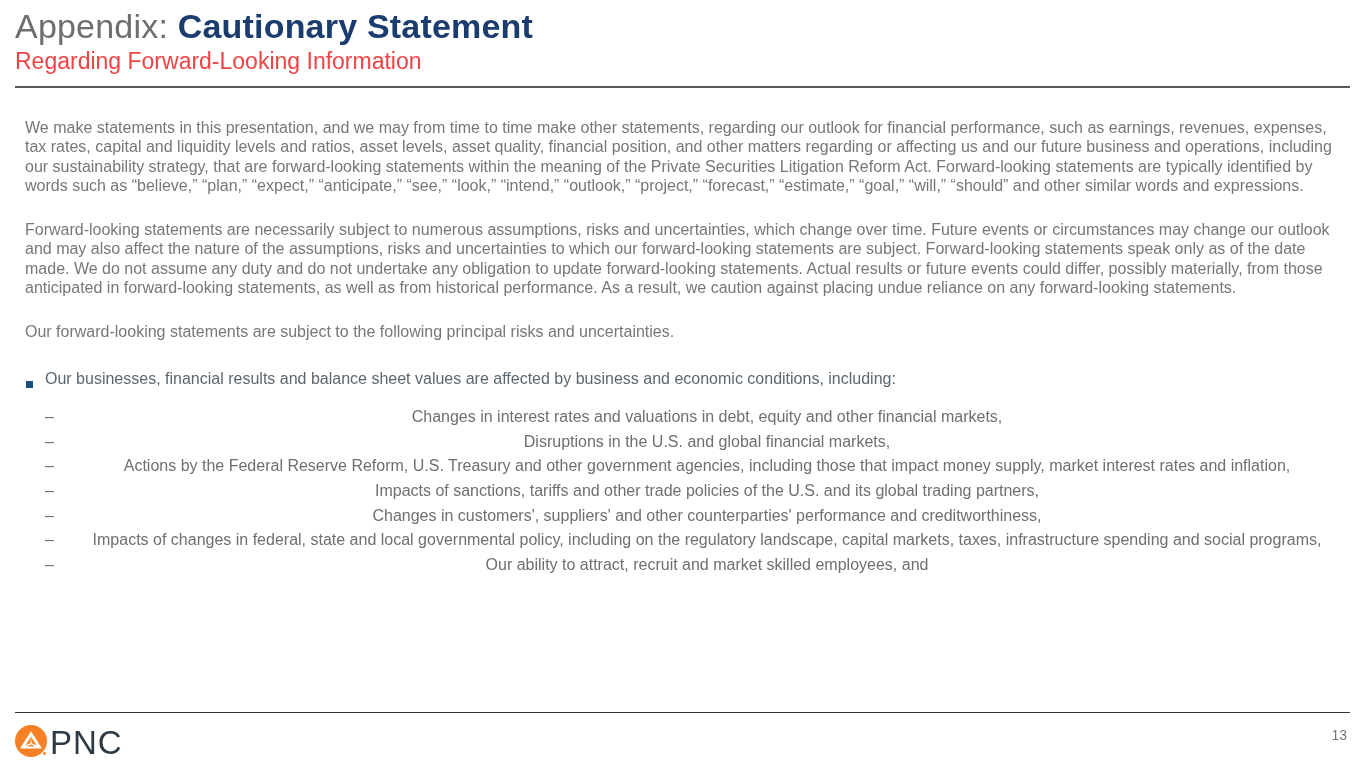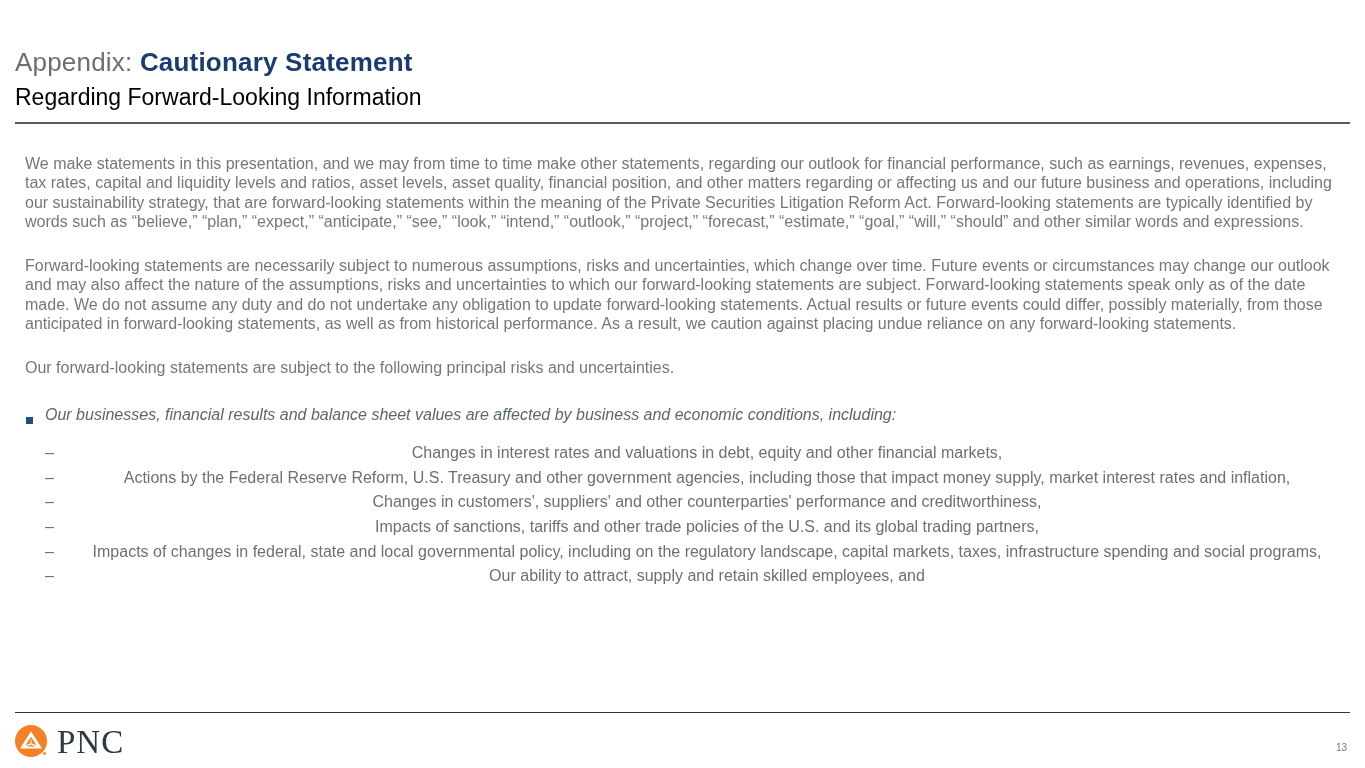--- a/index.html
+++ b/index.html
@@ -11,27 +11,27 @@
     overflow: hidden;
   }
   .slide {
     position: absolute;
     inset: 0;
     background: #ffffff;
   }
 
   
   .header { padding: 8px 15px 0 15px; }
-  .title { font-size: 26px; line-height: 36px; letter-spacing: 0.2px; margin-top: 36px; }
+  .title { font-size: 34px; line-height: 36px; letter-spacing: 0.2px; }
   .title .prefix { color: #6d6e71; font-weight: 400; }
   .title .emphasis { color: #1b3c6e; font-weight: 700; }
   .subtitle {
     font-size: 23px;
     line-height: 30px;
-    color: #000000;
+    color: #ef4444;
     font-weight: 400;
     margin-top: 2px;
   }
   .header-rule {
     border: none;
     border-top: 2px solid #58595b;
     margin: 10px 15px 0 15px;
   }
 
   
@@ -43,21 +43,20 @@
   }
   .para { margin-bottom: 25px; max-width: 1322px; }
   .para:nth-of-type(3) { margin-bottom: 27px; }
 
   
   .lead-bullet {
     display: flex;
     align-items: flex-end;
     color: #5b6770;
     margin: 12px 0 19px 0;
-    font-style: italic;
   }
   .lead-bullet .square {
     width: 7px; height: 7px;
     background: #1d4f7c;
     margin: 6px 12px 0 1px;
     flex: 0 0 auto;
   }
 
   
   .sub-list { list-style: none; margin-left: 20px; }
@@ -89,33 +88,32 @@
     left: 14px; right: 18px;
     top: 722px;
     height: 40px;
     display: flex;
     align-items: center;
     justify-content: space-between;
   }
   .logo { display: flex; align-items: center; }
   .logo svg { display: block; }
   .logo .wordmark {
-    font-family: Liberation Serif, serif;
+    font-family: Liberation Sans, sans-serif;
     font-size: 33px;
     line-height: 33px;
     color: #2d3a45;
     letter-spacing: 1px;
-    margin-left: 7px;
     font-weight: 500;
   }
   .page-number {
     color: #76777a;
-    font-size: 10px;
+    font-size: 14px;
     align-self: flex-start;
-    margin-top: 20px;
+    margin-top: 5px;
   }
 </style>
 </head>
 <body>
 
 <div class="slide">
 
   <div class="header">
     <div class="title">
       <span class="prefix">Appendix: </span><span class="emphasis">Cautionary Statement</span>
@@ -129,25 +127,26 @@
     <p class="para">Forward-looking statements are necessarily subject to numerous assumptions, risks and uncertainties, which change over time. Future events or circumstances may change our outlook and may also affect the nature of the assumptions, risks and uncertainties to which our forward-looking statements are subject. Forward-looking statements speak only as of the date made. We do not assume any duty and do not undertake any obligation to update forward-looking statements. Actual results or future events could differ, possibly materially, from those anticipated in forward-looking statements, as well as from historical performance. As a result, we caution against placing undue reliance on any forward-looking statements.</p>
     <p class="para">Our forward-looking statements are subject to the following principal risks and uncertainties.</p>
 
     <div class="lead-bullet">
       <span class="square"></span>
       <span>Our businesses, financial results and balance sheet values are affected by business and economic conditions, including:</span>
     </div>
 
     <ul class="sub-list">
       <li>Changes in interest rates and valuations in debt, equity and other financial markets,</li>
+      <li>Disruptions in the U.S. and global financial markets,</li>
       <li>Actions by the Federal Reserve Reform, U.S. Treasury and other government agencies, including those that impact money supply, market interest rates and inflation,</li>
+      <li>Impacts of sanctions, tariffs and other trade policies of the U.S. and its global trading partners,</li>
       <li>Changes in customers', suppliers' and other counterparties' performance and creditworthiness,</li>
-      <li>Impacts of sanctions, tariffs and other trade policies of the U.S. and its global trading partners,</li>
       <li>Impacts of changes in federal, state and local governmental policy, including on the regulatory landscape, capital markets, taxes, infrastructure spending and social programs,</li>
-      <li>Our ability to attract, supply and retain skilled employees, and</li>
+      <li>Our ability to attract, recruit and market skilled employees, and</li>
     </ul>
   </div>
 
   <hr class="footer-rule">
   <div class="footer">
     <div class="logo">
       <svg width="36" height="36" viewBox="0 0 36 36" aria-hidden="true">
         <circle cx="17" cy="17" r="16" fill="#f58025"></circle>
         <path d="M17 7.2 L27.4 23.6 Q27.9 24.6 26.8 24.6 L7.2 24.6 Q6.1 24.6 6.6 23.6 Z" fill="#ffffff"></path>
         <path d="M17 12.5 L22.6 21.6 L17.6 19.2 Z" fill="#f58025"></path>

